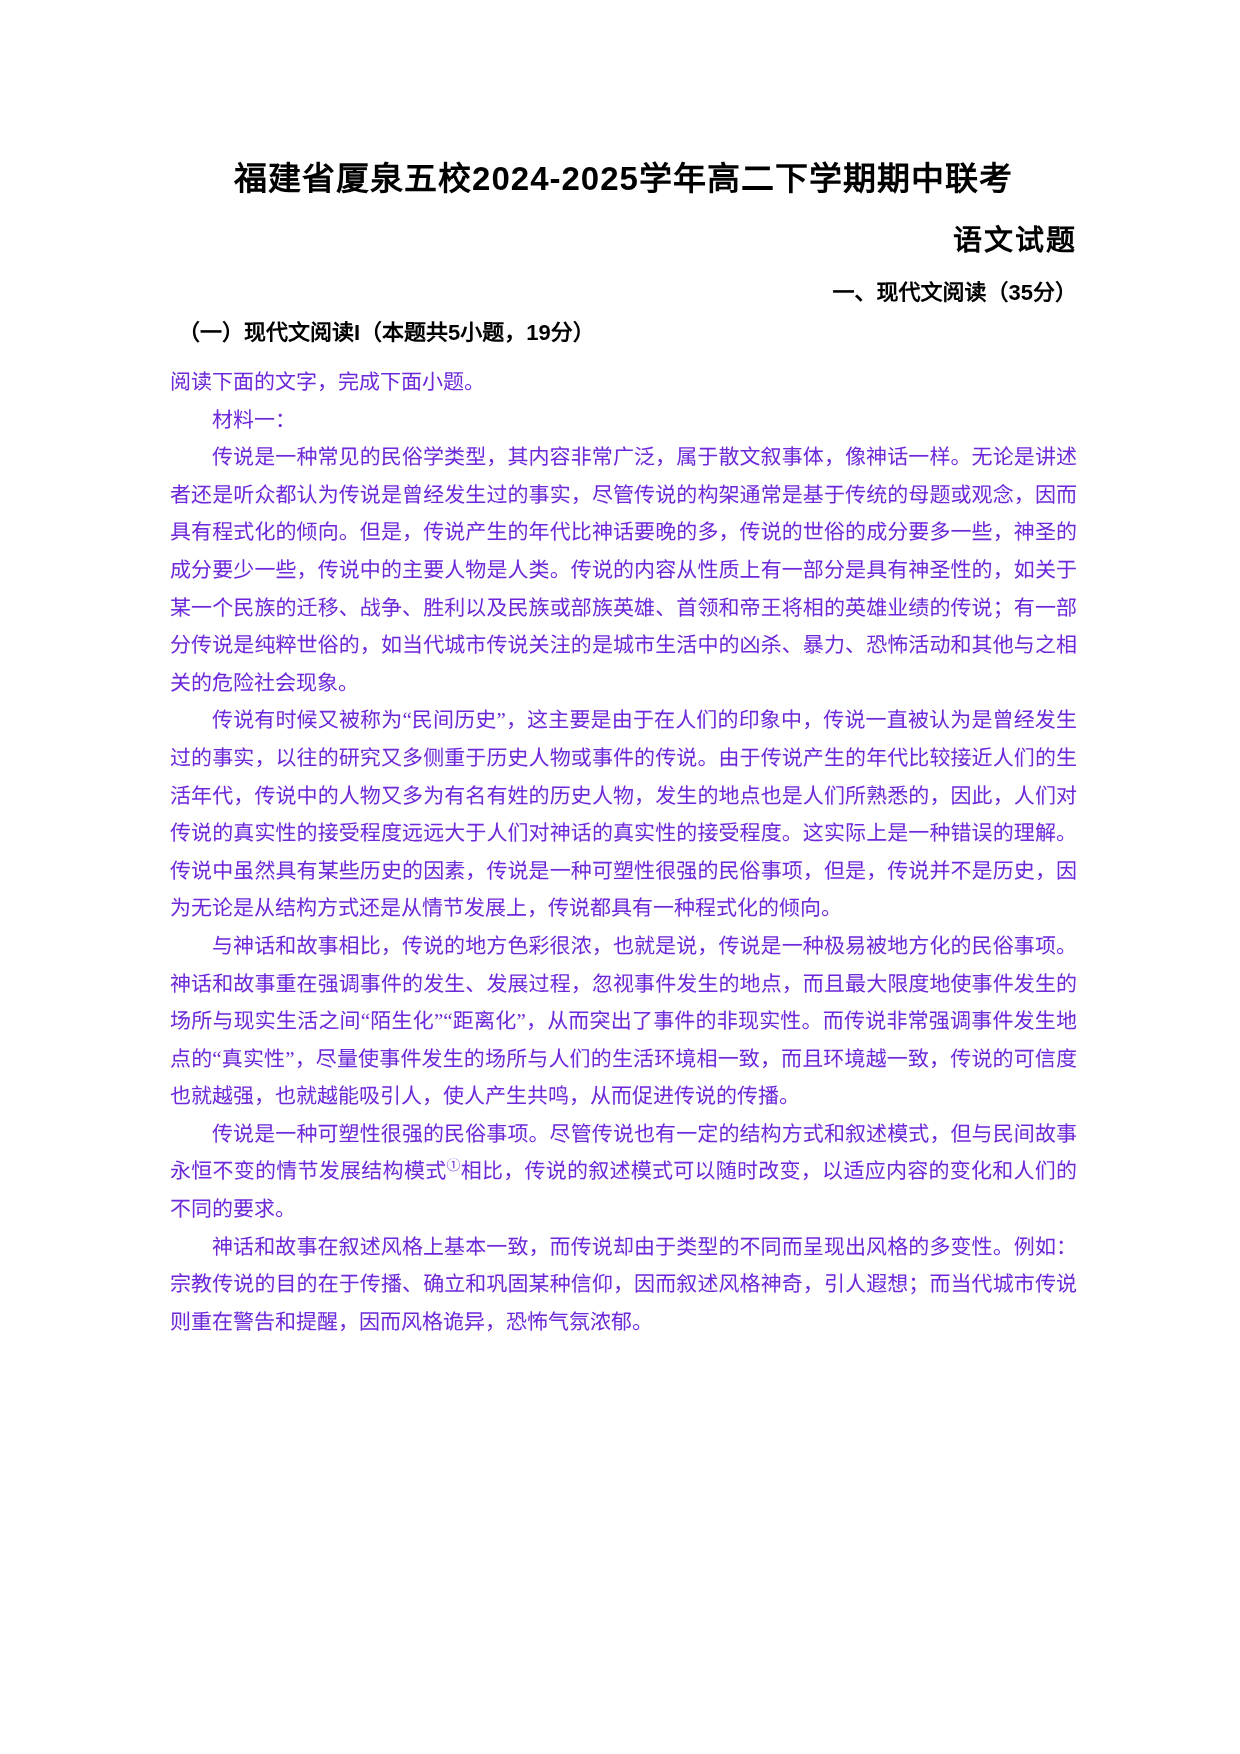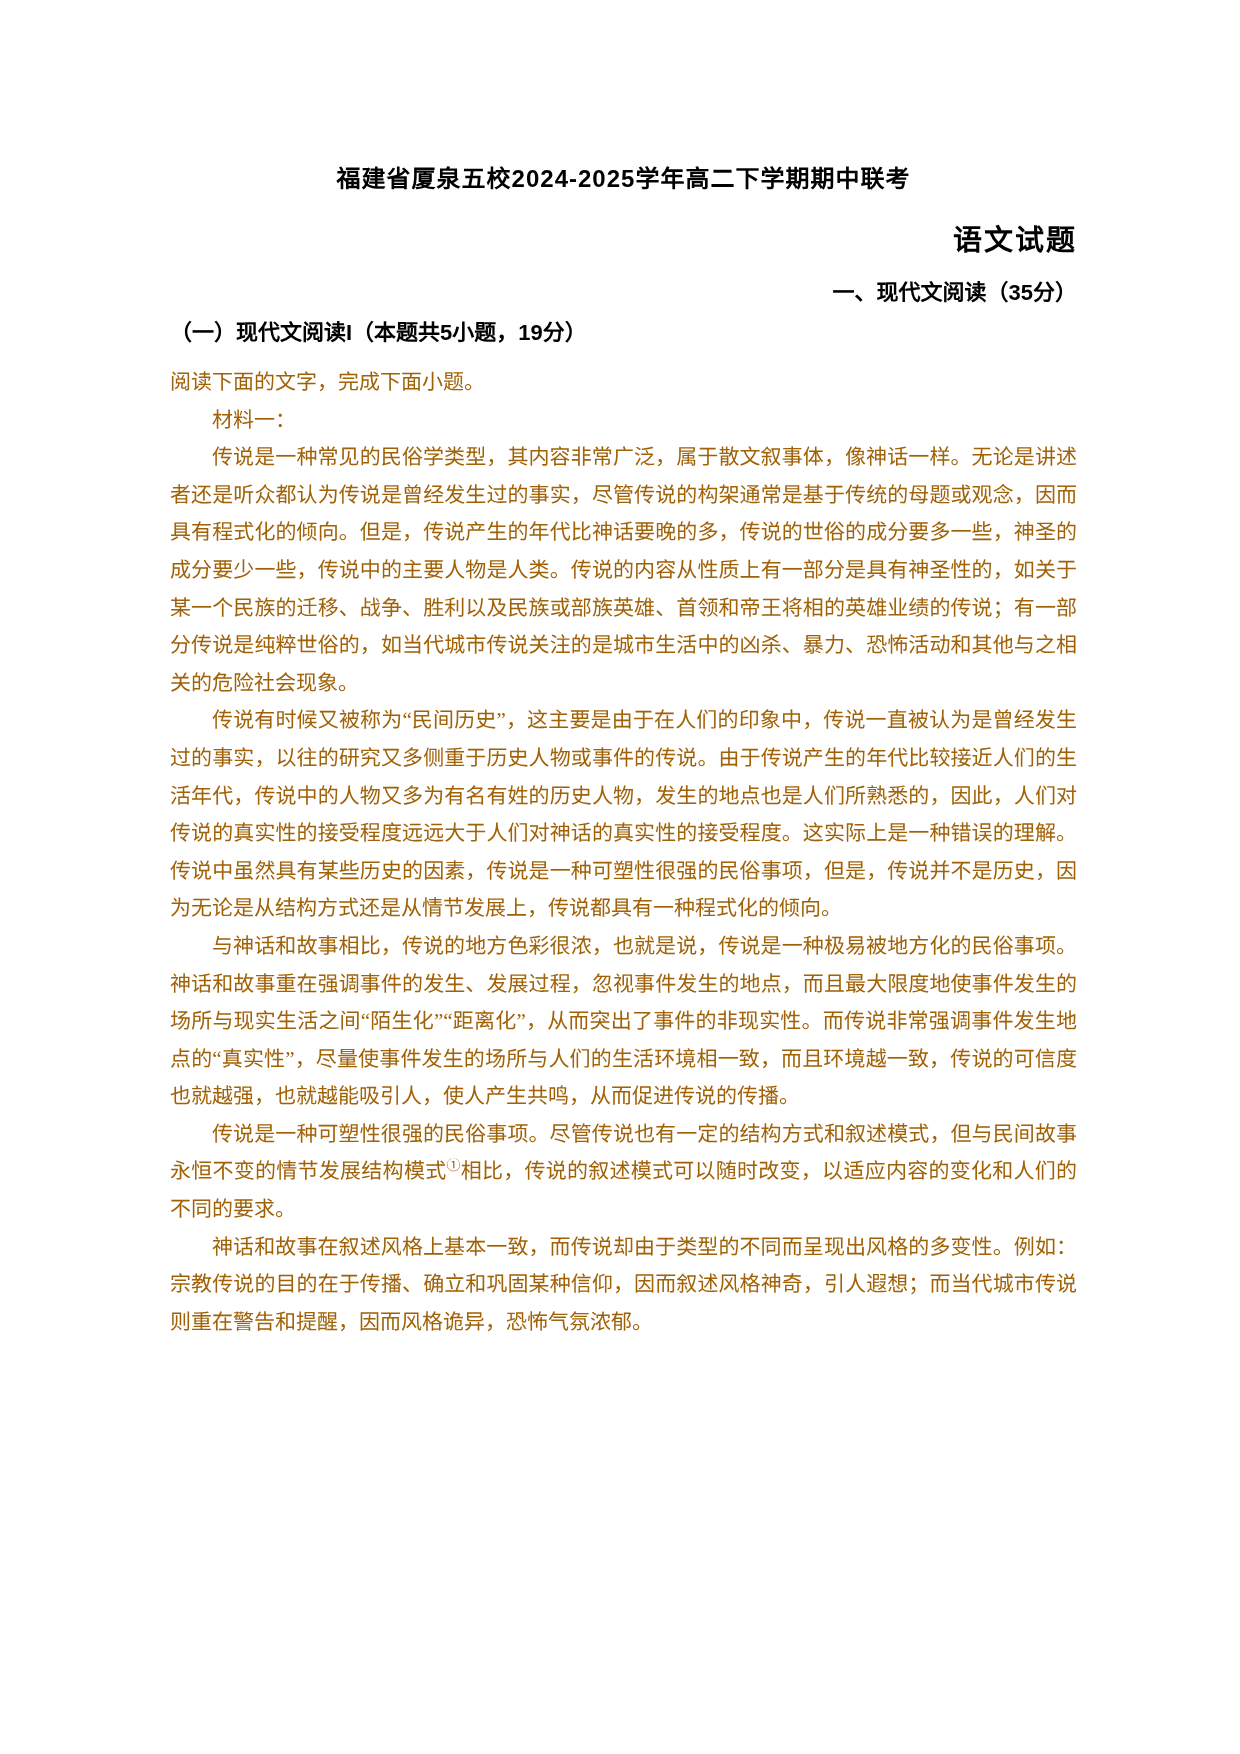--- a/index.html
+++ b/index.html
@@ -14,21 +14,21 @@
     background: #ffffff;
     box-sizing: border-box;
     padding: 160px 163px 40px 170px;
     color: #000000;
     overflow: hidden;
   }
   .exam-title {
     margin: 0;
     font-family: "Liberation Sans", "DejaVu Sans", sans-serif;
     font-weight: 700;
-    font-size: 24px;
+    font-size: 33px;
     line-height: 38px;
     letter-spacing: 1px;
     text-align: center;
     color: #000000;
   }
   .exam-subtitle {
     margin: 24px 0 0 0;
     font-family: "Liberation Sans", "DejaVu Sans", sans-serif;
     font-weight: 700;
     font-size: 29px;
@@ -40,34 +40,34 @@
   .section-heading {
     margin: 20px 0 0 0;
     font-family: "Liberation Sans", "DejaVu Sans", sans-serif;
     font-weight: 700;
     font-size: 22px;
     line-height: 30px;
     color: #000000;
     text-align: right;
   }
   .subsection-heading {
-    margin: 10px 0 0 0;
+    margin: 10px 0 0 8px;
     font-family: "Liberation Sans", "DejaVu Sans", sans-serif;
     font-weight: 700;
     font-size: 22px;
     line-height: 30px;
     color: #000000;
   }
   .body-text {
     margin-top: 16px;
     font-family: "Liberation Serif", "DejaVu Serif", serif;
     font-size: 21px;
     line-height: 37.6px;
     text-align: justify;
-    color: #a16207;
+    color: #6d28d9;
   }
   .body-text p {
     margin: 0;
     text-indent: 2em;
   }
   .body-text p.no-indent {
     text-indent: 0;
   }
   .footnote-marker {
     font-size: 14px;

